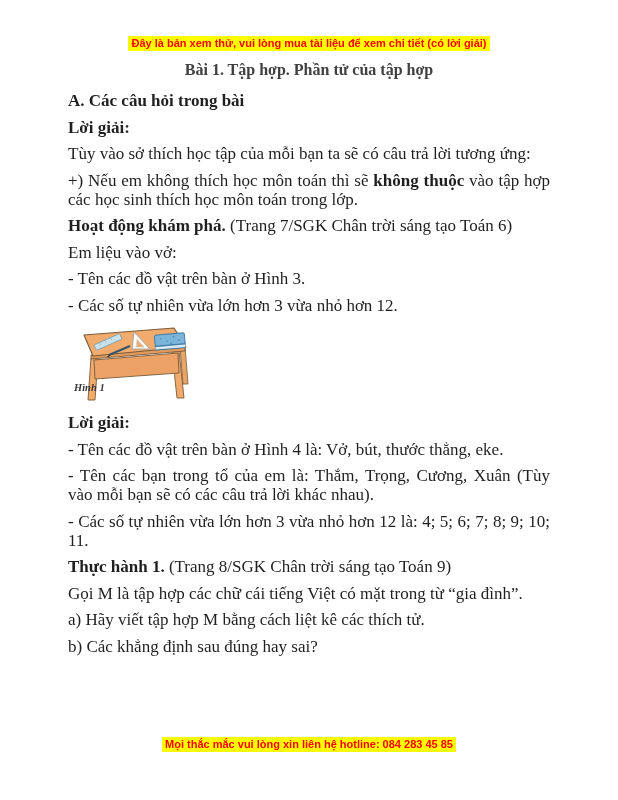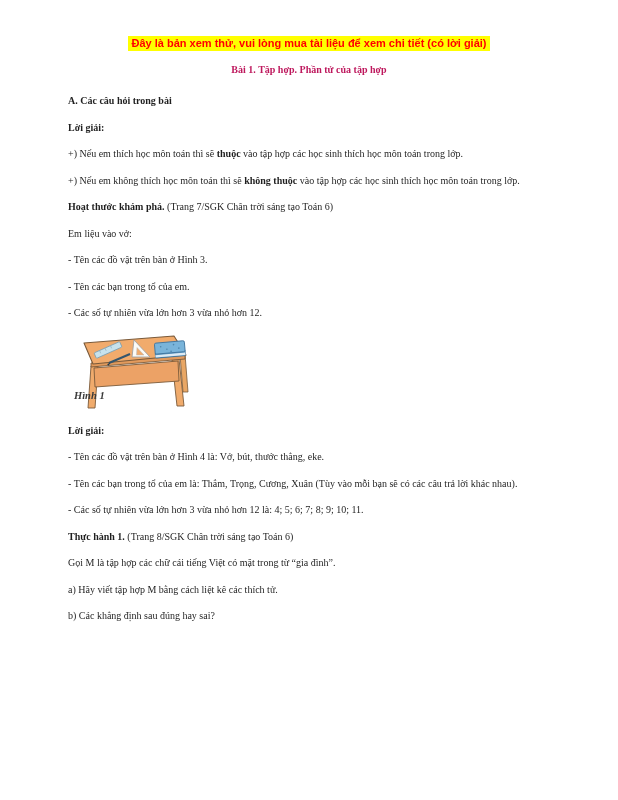--- a/index.html
+++ b/index.html
@@ -21,28 +21,28 @@
     color:#ff0000;
     font-family:"Liberation Sans", sans-serif;
     font-weight:bold;
     font-size:11px;
     line-height:15px;
     padding:0 3px;
     white-space:nowrap;
   }
   .doc-title{
     text-align:center;
-    color:#be185d;
+    color:#404040;
     font-weight:bold;
-    font-size:10px;
+    font-size:16px;
     line-height:20px;
     margin:9px 0 11px 0;
   }
   .para{
-    font-size:10px;
+    font-size:17px;
     line-height:19px;
     text-align:justify;
     margin:0 0 7.5px 0;
   }
   .para .b{font-weight:bold;}
   .figure{
     position:relative;
     width:125px;height:82px;
     margin:5px 0 9px 6px;
   }
@@ -66,26 +66,25 @@
 <div class="page">
   <div class="content">
 
     <div class="banner">Đây là bản xem thử, vui lòng mua tài liệu để xem chi tiết (có lời giải)</div>
 
     <div class="doc-title">Bài 1. Tập hợp. Phần tử của tập hợp</div>
 
     <div>
         <p class="para"><span class="b">A. Các câu hỏi trong bài</span></p>
         <p class="para"><span class="b">Lời giải:</span></p>
-        <p class="para"><span>+) Nếu em thích học môn toán thì sẽ </span><span class="b">thuộc</span><span> vào tập hợp các học sinh thích học môn toán trong lớp.</span></p>
+        <p class="para"><span>Tùy vào sở thích học tập của mỗi bạn ta sẽ có câu trả lời tương ứng:</span></p>
         <p class="para"><span>+) Nếu em không thích học môn toán thì sẽ </span><span class="b">không thuộc</span><span> vào tập hợp các học sinh thích học môn toán trong lớp.</span></p>
-        <p class="para"><span class="b">Hoạt thước khám phá.</span><span> (Trang 7/SGK Chân trời sáng tạo Toán 6)</span></p>
+        <p class="para"><span class="b">Hoạt động khám phá.</span><span> (Trang 7/SGK Chân trời sáng tạo Toán 6)</span></p>
         <p class="para"><span>Em liệu vào vở:</span></p>
         <p class="para"><span>- Tên các đồ vật trên bàn ở Hình 3.</span></p>
-        <p class="para"><span>- Tên các bạn trong tổ của em.</span></p>
         <p class="para"><span>- Các số tự nhiên vừa lớn hơn 3 vừa nhỏ hơn 12.</span></p>
       </div>
 
     <div class="figure">
       <svg viewBox="0 0 125 82">
 
         <polygon points="106,25 111,24 114,62 109,62" fill="#e9a765" stroke="#7a5a3a" stroke-width="0.8"></polygon>
 
         <polygon points="17,36 24,36 21,78 14,78" fill="#f0ab6c" stroke="#7a5a3a" stroke-width="0.9"></polygon>
         <polygon points="98,30 105,29 110,76 103,76" fill="#f0ab6c" stroke="#7a5a3a" stroke-width="0.9"></polygon>
@@ -125,21 +124,24 @@
         </g>
       </svg>
       <div class="fig-caption">Hình 1</div>
     </div>
 
     <div>
         <p class="para"><span class="b">Lời giải:</span></p>
         <p class="para"><span>- Tên các đồ vật trên bàn ở Hình 4 là: Vở, bút, thước thẳng, eke.</span></p>
         <p class="para"><span>- Tên các bạn trong tổ của em là: Thắm, Trọng, Cương, Xuân (Tùy vào mỗi bạn sẽ có các câu trả lời khác nhau).</span></p>
         <p class="para"><span>- Các số tự nhiên vừa lớn hơn 3 vừa nhỏ hơn 12 là: 4; 5; 6; 7; 8; 9; 10; 11.</span></p>
-        <p class="para"><span class="b">Thực hành 1.</span><span> (Trang 8/SGK Chân trời sáng tạo Toán 6)</span></p>
+        <p class="para"><span class="b">Thực hành 1.</span><span> (Trang 8/SGK Chân trời sáng tạo Toán 9)</span></p>
         <p class="para"><span>Gọi M là tập hợp các chữ cái tiếng Việt có mặt trong từ “gia đình”.</span></p>
         <p class="para"><span>a) Hãy viết tập hợp M bằng cách liệt kê các thích tử.</span></p>
         <p class="para"><span>b) Các khẳng định sau đúng hay sai?</span></p>
       </div>
 
   </div>
 
+  <div class="bottom-banner">
+    <div class="banner">Mọi thắc mắc vui lòng xin liên hệ hotline: 084 283 45 85</div>
+  </div>
 </div>
 
 </body></html>

